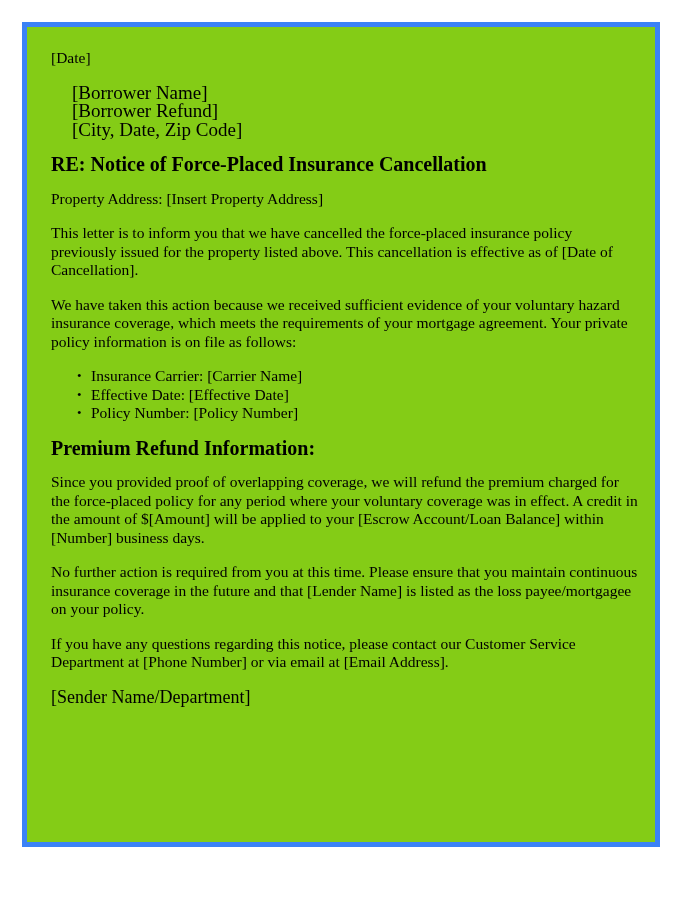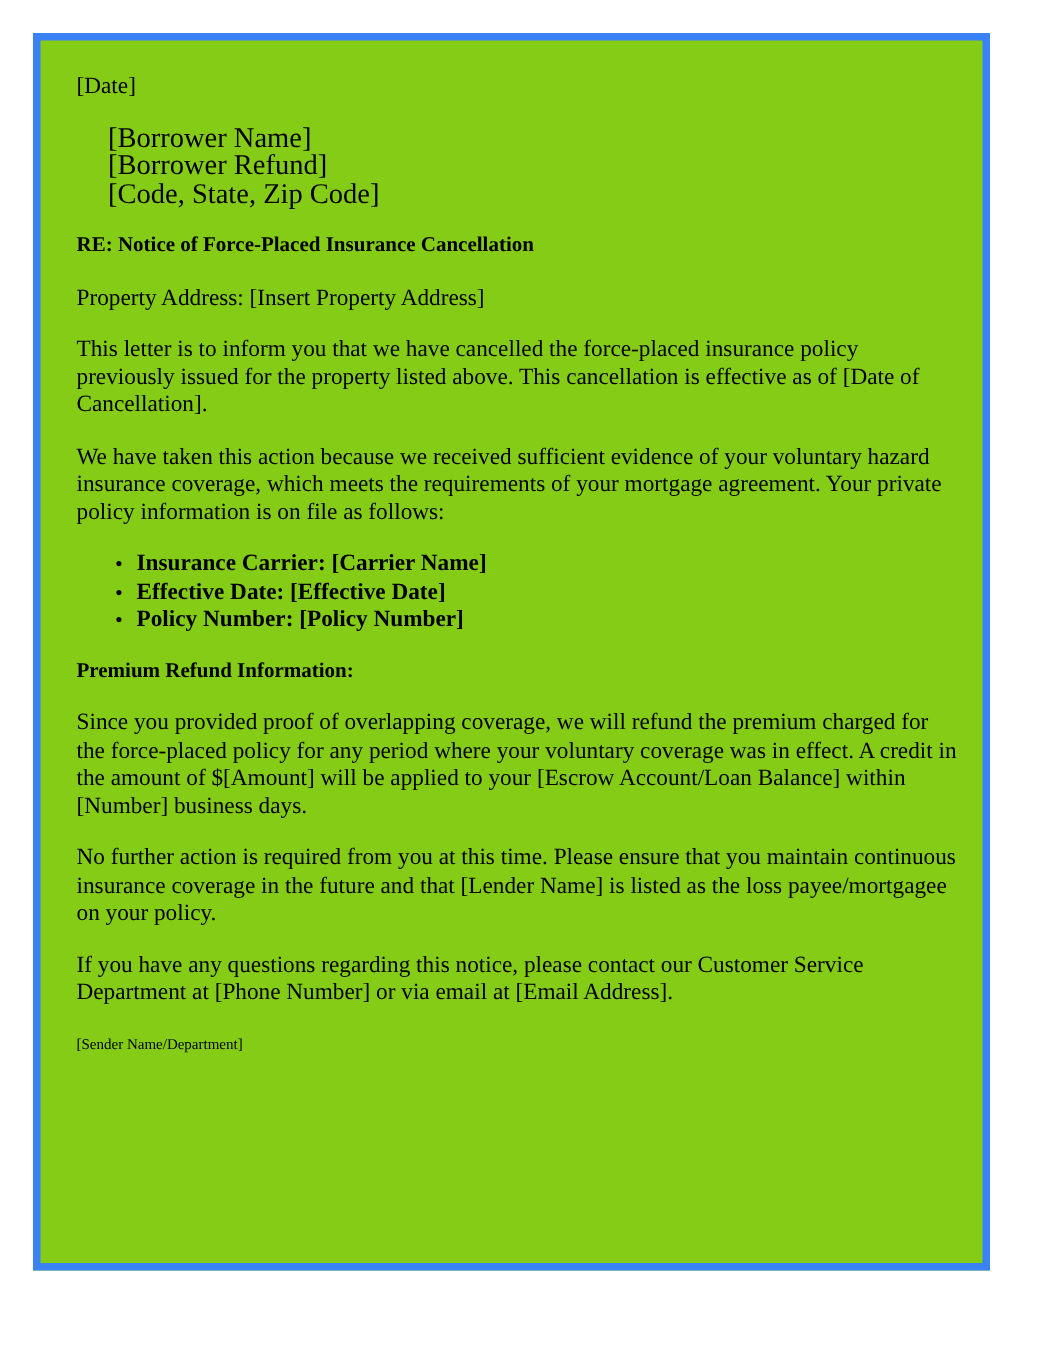--- a/index.html
+++ b/index.html
@@ -39,64 +39,63 @@
   .addr-block {
     margin: 0 0 16px 0;
   }
   .addr-line {
     font-size: 19px;
     line-height: 18.5px;
     margin-left: 21px;
   }
   .heading {
     font-weight: bold;
-    font-size: 14px;
+    font-size: 20px;
     line-height: 18.5px;
     margin: 0 0 16px 0;
   }
   .bullets {
     margin: 0 0 16px 0;
     padding: 0;
     list-style: none;
   }
   .bullets li {
     font-size: 15.5px;
     line-height: 18.5px;
     padding-left: 40px;
     position: relative;
-    font-weight: bold;
   }
   .bullets li::before {
     content: "\2022";
     position: absolute;
     left: 26px;
     top: 0;
     font-size: 13px;
     line-height: 18.5px;
   }
   .sig-block {
     margin: 0;
   }
   .sig-line {
-    font-size: 10px;
+    font-size: 18px;
     line-height: 18.5px;
   }
 </style>
 </head>
 <body>
 
 <div class="page">
   <div class="page-inner">
 
     <p class="para">[Date]</p>
 
     <div class="addr-block">
       <div class="addr-line">[Borrower Name]</div>
       <div class="addr-line">[Borrower Refund]</div>
-      <div class="addr-line">[Code, State, Zip Code]</div>
+      <div class="addr-line">[City, Date, Zip Code]</div>
     </div>
 
     <p class="heading">RE: Notice of Force-Placed Insurance Cancellation</p>
 
 
     <p class="para">Property Address: [Insert Property Address]</p>
 
 
     <p class="para">This letter is to inform you that we have cancelled the force-placed insurance policy previously issued for the property listed above. This cancellation is effective as of [Date of Cancellation].</p>
 

